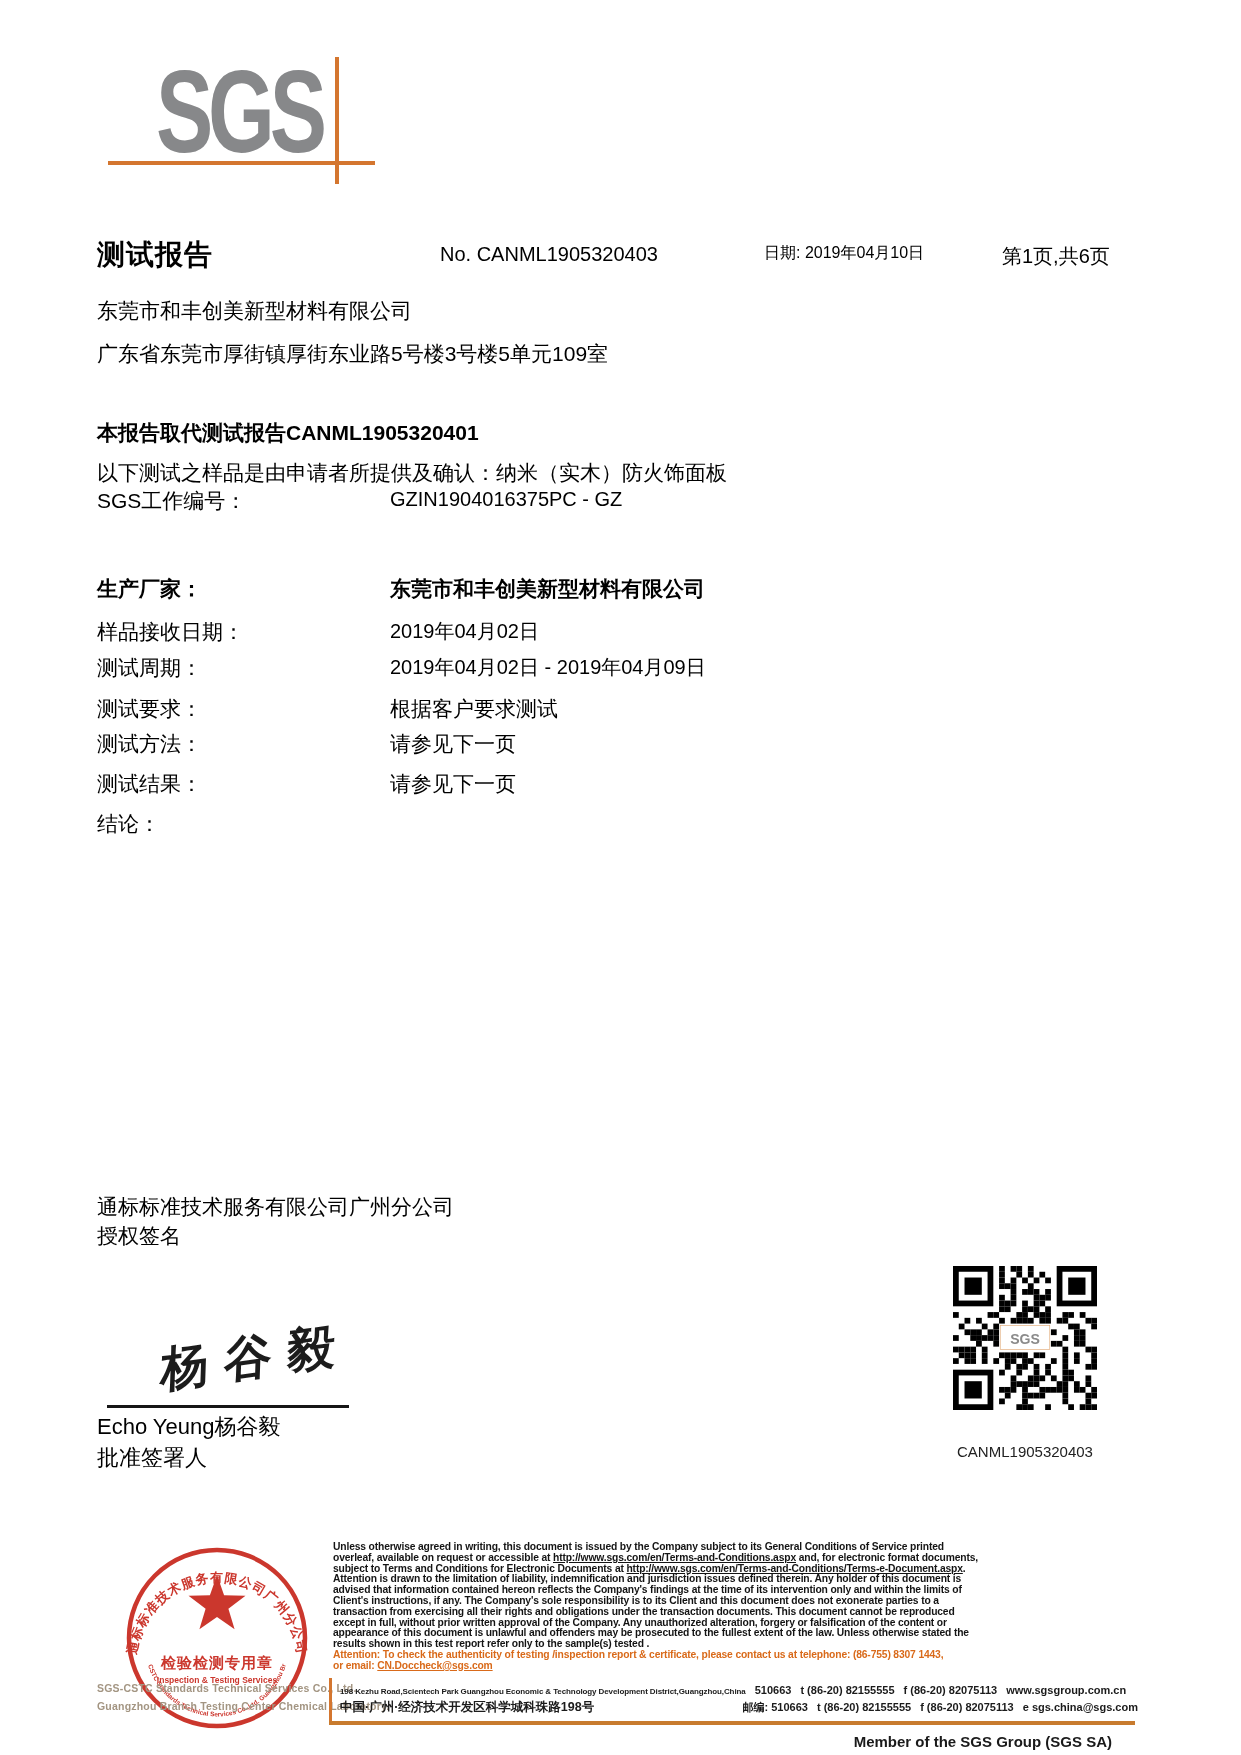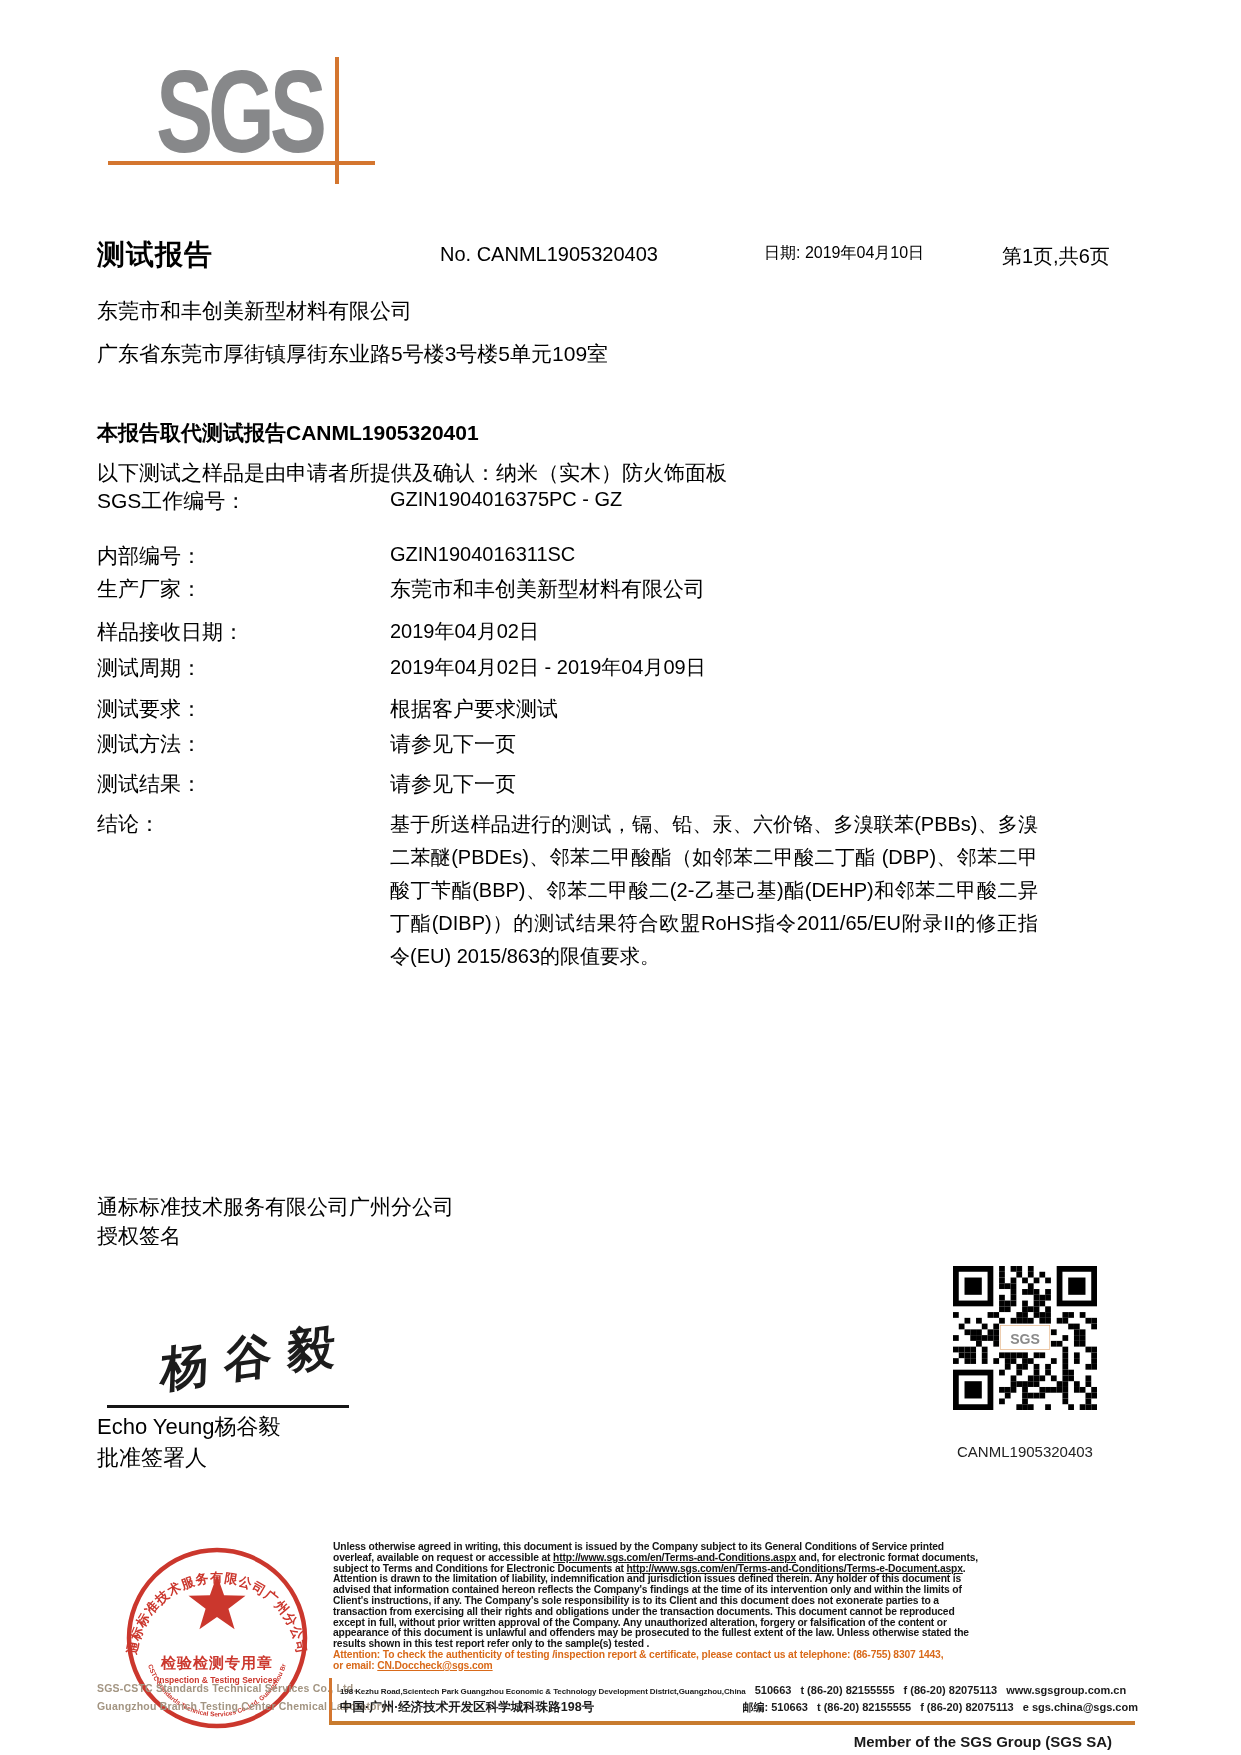--- a/index.html
+++ b/index.html
@@ -22,21 +22,21 @@
 
   .t21{font-size:21px;}
   .applicant-name{left:97px;top:297px;}
   .applicant-addr{left:97px;top:340px;}
   .replacement{left:97px;top:419px;font-weight:bold;}
   .sample{left:97px;top:459px;}
 
   .inforow{left:97px;font-size:21px;}
   .inforow .lbl{display:inline-block;width:293px;vertical-align:top;}
   .inforow .val{font-size:20px;}
-  .r0{top:487px;} .r1{top:542px;} .r2{top:575px;} .r3{top:618px;}
+  .r0{top:487px;} .r1{top:542px;} .r2{top:575px;font-weight:bold;} .r3{top:618px;}
   .r4{top:654px;} .r5{top:695px;} .r6{top:730px;} .r7{top:770px;}
   .conc-lbl{left:97px;top:810px;font-size:21px;}
   .conc-txt{left:390px;top:808px;width:648px;font-size:20px;line-height:33px;text-align:justify;}
 
   .serifcn{font-family:"Liberation Serif",serif;}
   .signoff-co{left:97px;top:1193px;font-size:21px;}
   .signoff-auth{left:97px;top:1222px;font-size:21px;}
   .handsig{left:162px;top:1338px;font-size:48px;font-weight:bold;letter-spacing:16px;color:#1c1c1c;
            font-family:"Liberation Serif",serif;transform:rotate(-8deg) skewX(-10deg);transform-origin:left top;}
   .sigline{left:107px;top:1405px;width:242px;height:3px;background:#161616;}
@@ -84,44 +84,40 @@
 
   <div class="abs t21 applicant-name nw">东莞市和丰创美新型材料有限公司</div>
   <div class="abs t21 applicant-addr nw">广东省东莞市厚街镇厚街东业路5号楼3号楼5单元109室</div>
 
   <div class="abs t21 replacement nw">本报告取代测试报告CANML1905320401</div>
   <div class="abs t21 sample nw">以下测试之样品是由申请者所提供及确认：纳米（实木）防火饰面板</div>
 
   <div class="abs inforow r0 nw">
     <span class="lbl">SGS工作编号：</span><span class="val">GZIN1904016375PC - GZ</span>
   </div>
-  <div class="abs inforow r1 nw">
-    <span class="lbl">内部编号：</span><span class="val">GZIN1904016311SC</span>
-  </div>
   <div class="abs inforow r2 nw">
     <span class="lbl">生产厂家：</span><span class="val" style="font-size:21px;">东莞市和丰创美新型材料有限公司</span>
   </div>
   <div class="abs inforow r3 nw">
     <span class="lbl">样品接收日期：</span><span class="val">2019年04月02日</span>
   </div>
   <div class="abs inforow r4 nw">
     <span class="lbl">测试周期：</span><span class="val">2019年04月02日 - 2019年04月09日</span>
   </div>
   <div class="abs inforow r5 nw">
     <span class="lbl">测试要求：</span><span class="val" style="font-size:21px;">根据客户要求测试</span>
   </div>
   <div class="abs inforow r6 nw">
     <span class="lbl">测试方法：</span><span class="val" style="font-size:21px;">请参见下一页</span>
   </div>
   <div class="abs inforow r7 nw">
     <span class="lbl">测试结果：</span><span class="val" style="font-size:21px;">请参见下一页</span>
   </div>
 
   <div class="abs conc-lbl nw">结论：</div>
-  <div class="abs conc-txt">基于所送样品进行的测试，镉、铅、汞、六价铬、多溴联苯(PBBs)、多溴二苯醚(PBDEs)、邻苯二甲酸酯（如邻苯二甲酸二丁酯 (DBP)、邻苯二甲酸丁苄酯(BBP)、邻苯二甲酸二(2-乙基己基)酯(DEHP)和邻苯二甲酸二异丁酯(DIBP)）的测试结果符合欧盟RoHS指令2011/65/EU附录II的修正指令(EU) 2015/863的限值要求。</div>
 
   <div class="abs signoff-co serifcn nw">通标标准技术服务有限公司广州分公司</div>
   <div class="abs signoff-auth serifcn nw">授权签名</div>
   <div class="abs handsig nw">杨谷毅</div>
   <div class="abs sigline"></div>
   <div class="abs signer nw">Echo Yeung杨谷毅</div>
   <div class="abs signer-title nw">批准签署人</div>
 
   <svg id="qr-svg" class="abs qr" viewBox="0 0 143 143">
       <rect x="45.76" y="0" width="5.72" height="5.72" fill="#000"></rect>

